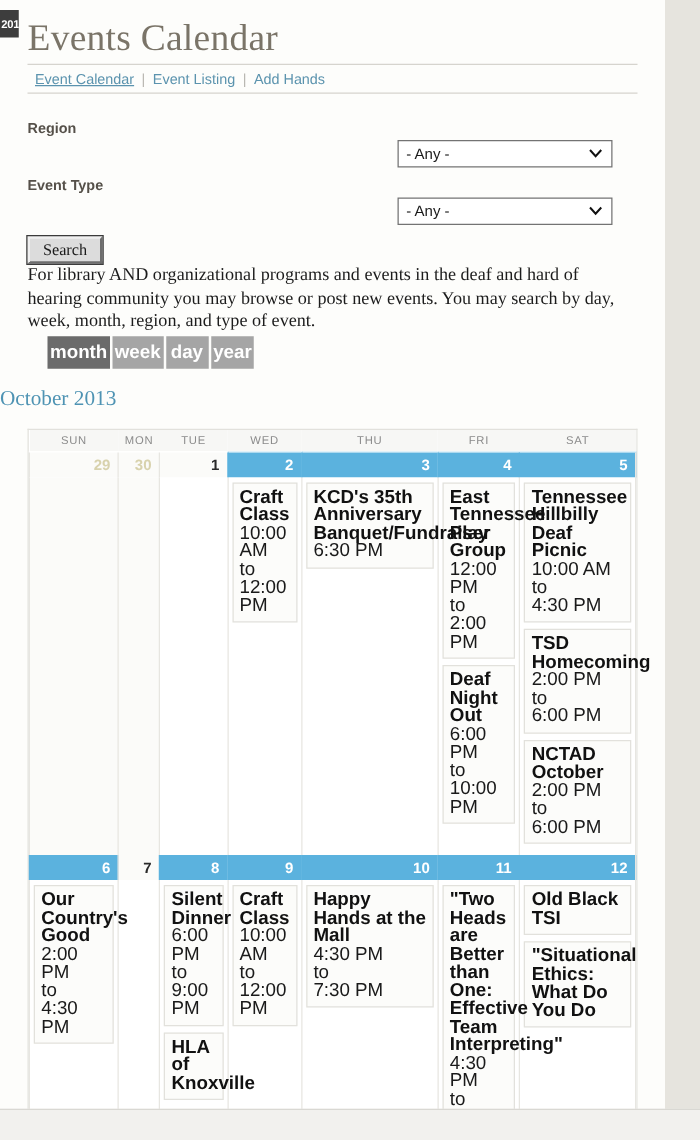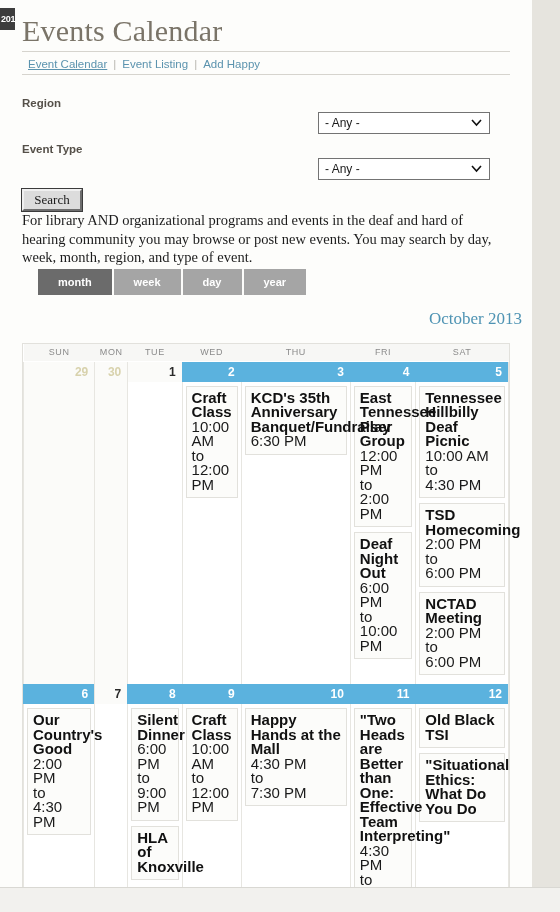--- a/index.html
+++ b/index.html
@@ -158,33 +158,33 @@
   .view-tabs {
     margin: 2px 0 0 38px;
     height: 26px;
   }
   .view-tab {
     display: inline-block;
     height: 26px;
     box-sizing: border-box;
     background: #a5a5a5;
     color: #ffffff;
-    font-size: 11px;
+    font-size: 15px;
     font-weight: bold;
     font-family: "Liberation Sans", sans-serif;
     line-height: 26px;
-    padding: 0 20px;
+    padding: 0 2px;
     margin-right: 2px;
     vertical-align: top;
     text-align: center;
     min-width: 34px;
   }
   .view-tab.selected { background: #6b6b6b; }
   .cal-title {
-    text-align: right;
+    text-align: left;
     margin: 14px 0 0 0;
     padding-right: 10px;
     font-family: "Liberation Serif", serif;
     font-size: 17px;
     color: #4e93b3;
   }
   .cal-box {
     margin: 14px 22px 0 22px;
     background: #ffffff;
     border-top: 1px solid #e2e1dc;
@@ -297,21 +297,21 @@
 <div id="page">
 
   <div class="left-stub">201</div>
 
   <div class="content">
 
     <h1 class="page-title">Events Calendar</h1>
     <div class="title-rule"></div>
 
     <div class="tabs">
-      <a href="#" class="active">Event Calendar</a><span class="sep">|</span><a href="#">Event Listing</a><span class="sep">|</span><a href="#">Add Happy</a>
+      <a href="#" class="active">Event Calendar</a><span class="sep">|</span><a href="#">Event Listing</a><span class="sep">|</span><a href="#">Add Hands</a>
     </div>
 
     <div class="filters">
 
       <div class="filter-row">
         <div class="filter-label" style="top:8px;">Region</div>
         <div class="sel-wrap" style="top:23px;">
           <div class="sel-text">- Any -</div>
           <span class="caret">
             <svg width="11" height="11" viewBox="0 0 11 11">
@@ -418,21 +418,21 @@
                     <div class="ev-time">to</div>
                     <div class="ev-time">4:30 PM</div>
                   </div>
                   <div class="event">
                     <div class="ev-title">TSD Homecoming</div>
                     <div class="ev-time">2:00 PM</div>
                     <div class="ev-time">to</div>
                     <div class="ev-time">6:00 PM</div>
                   </div>
                   <div class="event">
-                    <div class="ev-title">NCTAD Meeting</div>
+                    <div class="ev-title">NCTAD October</div>
                     <div class="ev-time">2:00 PM</div>
                     <div class="ev-time">to</div>
                     <div class="ev-time">6:00 PM</div>
                   </div>
                 </td>
               </tr>
               <tr class="daynum-row">
                 <td class="hl">6</td>
                 <td class="today-plain">7</td>
                 <td class="hl">8</td>

